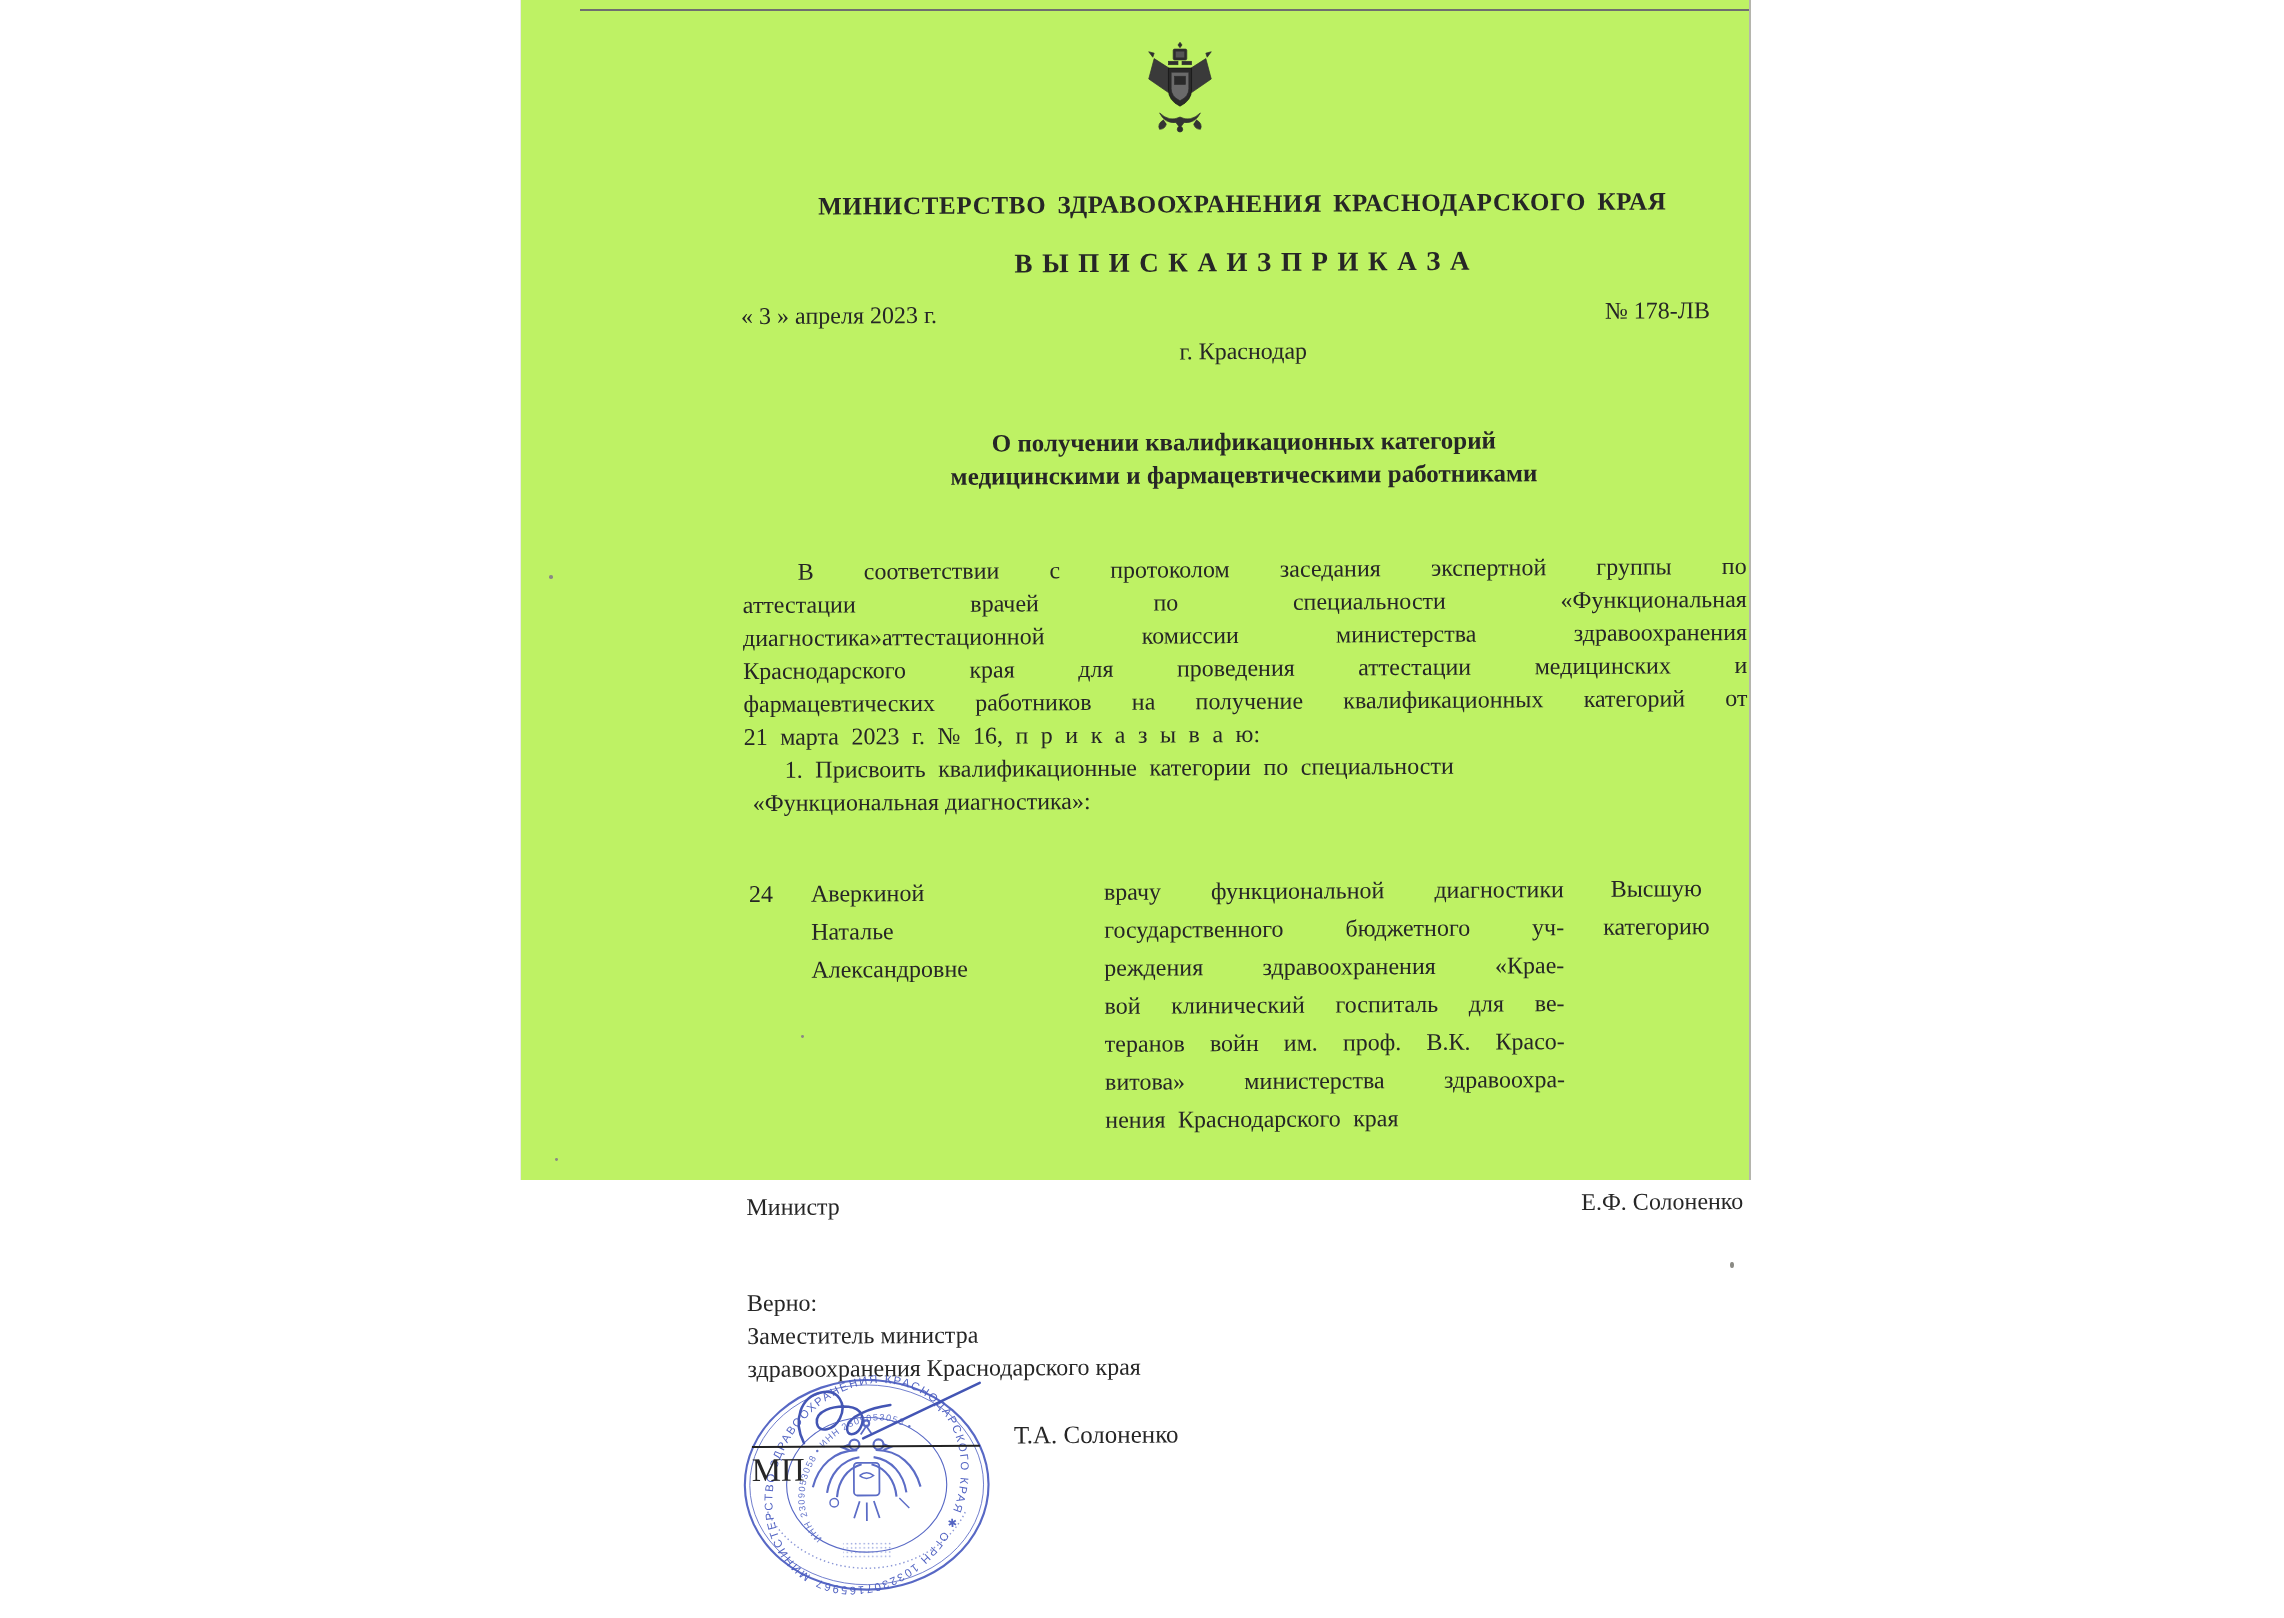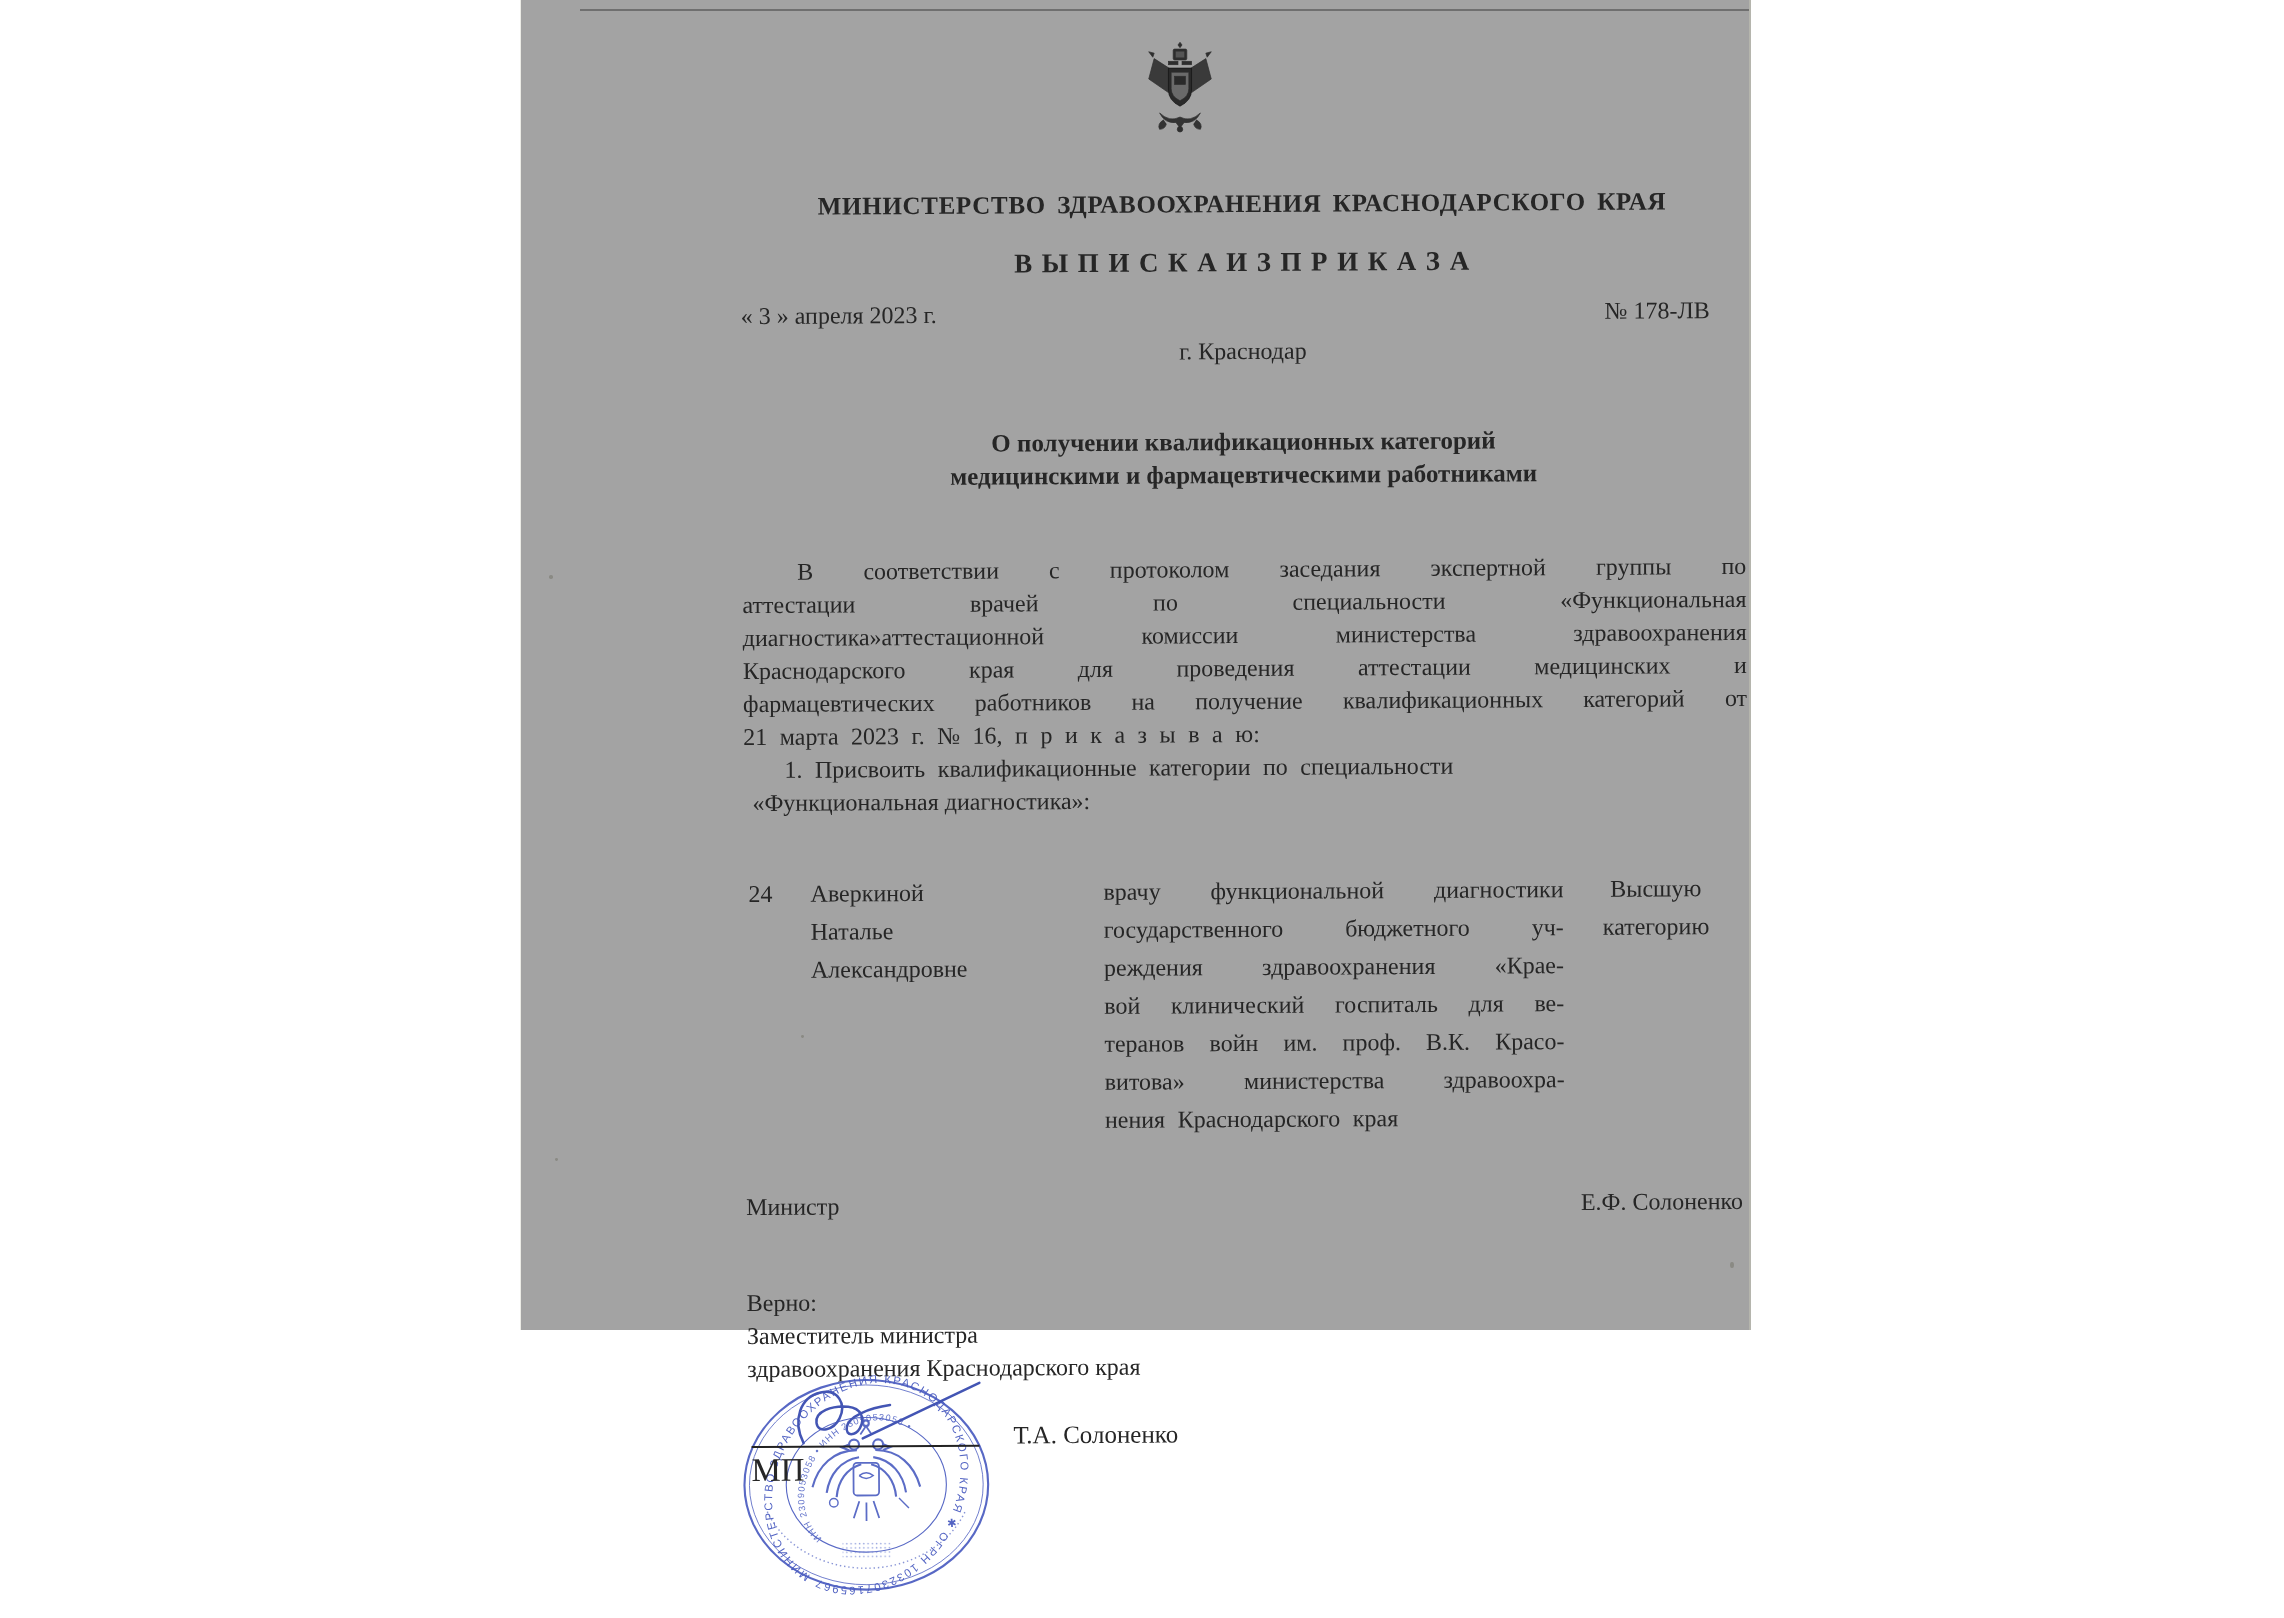--- a/index.html
+++ b/index.html
@@ -1,19 +1,19 @@
 <!DOCTYPE html>
 <html style="font-size:11.6px"><head>
 <meta charset="utf-8">
 <style>
   html,body{margin:0;padding:0;background:#ffffff;}
   body{width:2284px;height:1618px;position:relative;overflow:hidden;
        font-family:"Liberation Serif", serif;color:#262626;}
-  .page{position:absolute;left:520px;top:0;width:1228px;height:1330px;
-        background:#a3a3a3;border-right:2.2px solid #b5b5ad;border-left:0.7px solid #ebebe5;}
+  .page{position:absolute;left:520px;top:0;width:1228px;height:1180px;
+        background:#bef264;border-right:2.2px solid #b5b5ad;border-left:0.7px solid #ebebe5;}
   .top-rule{position:absolute;left:59px;right:0;top:9.4px;height:1.4px;background:#6f6f6f;}
   .content{position:absolute;left:221px;top:0;width:1004px;height:100%;
            transform:rotate(-0.35deg);transform-origin:50% 40%;}
   .abs{position:absolute;left:0;width:100%;}
   .center{text-align:center;}
   .ministry{top:190px;font-size:25px;font-weight:bold;letter-spacing:0.7px;word-spacing:4.3px;}
   .vypiska{top:247px;font-size:27px;font-weight:bold;letter-spacing:1.4px;}
   .daterow{top:300px;font-size:24px;display:flex;justify-content:space-between;padding-right:35px;box-sizing:border-box;}
   .city{top:338px;font-size:24px;}
   .subject{top:425px;font-size:25px;font-weight:bold;line-height:33px;}

